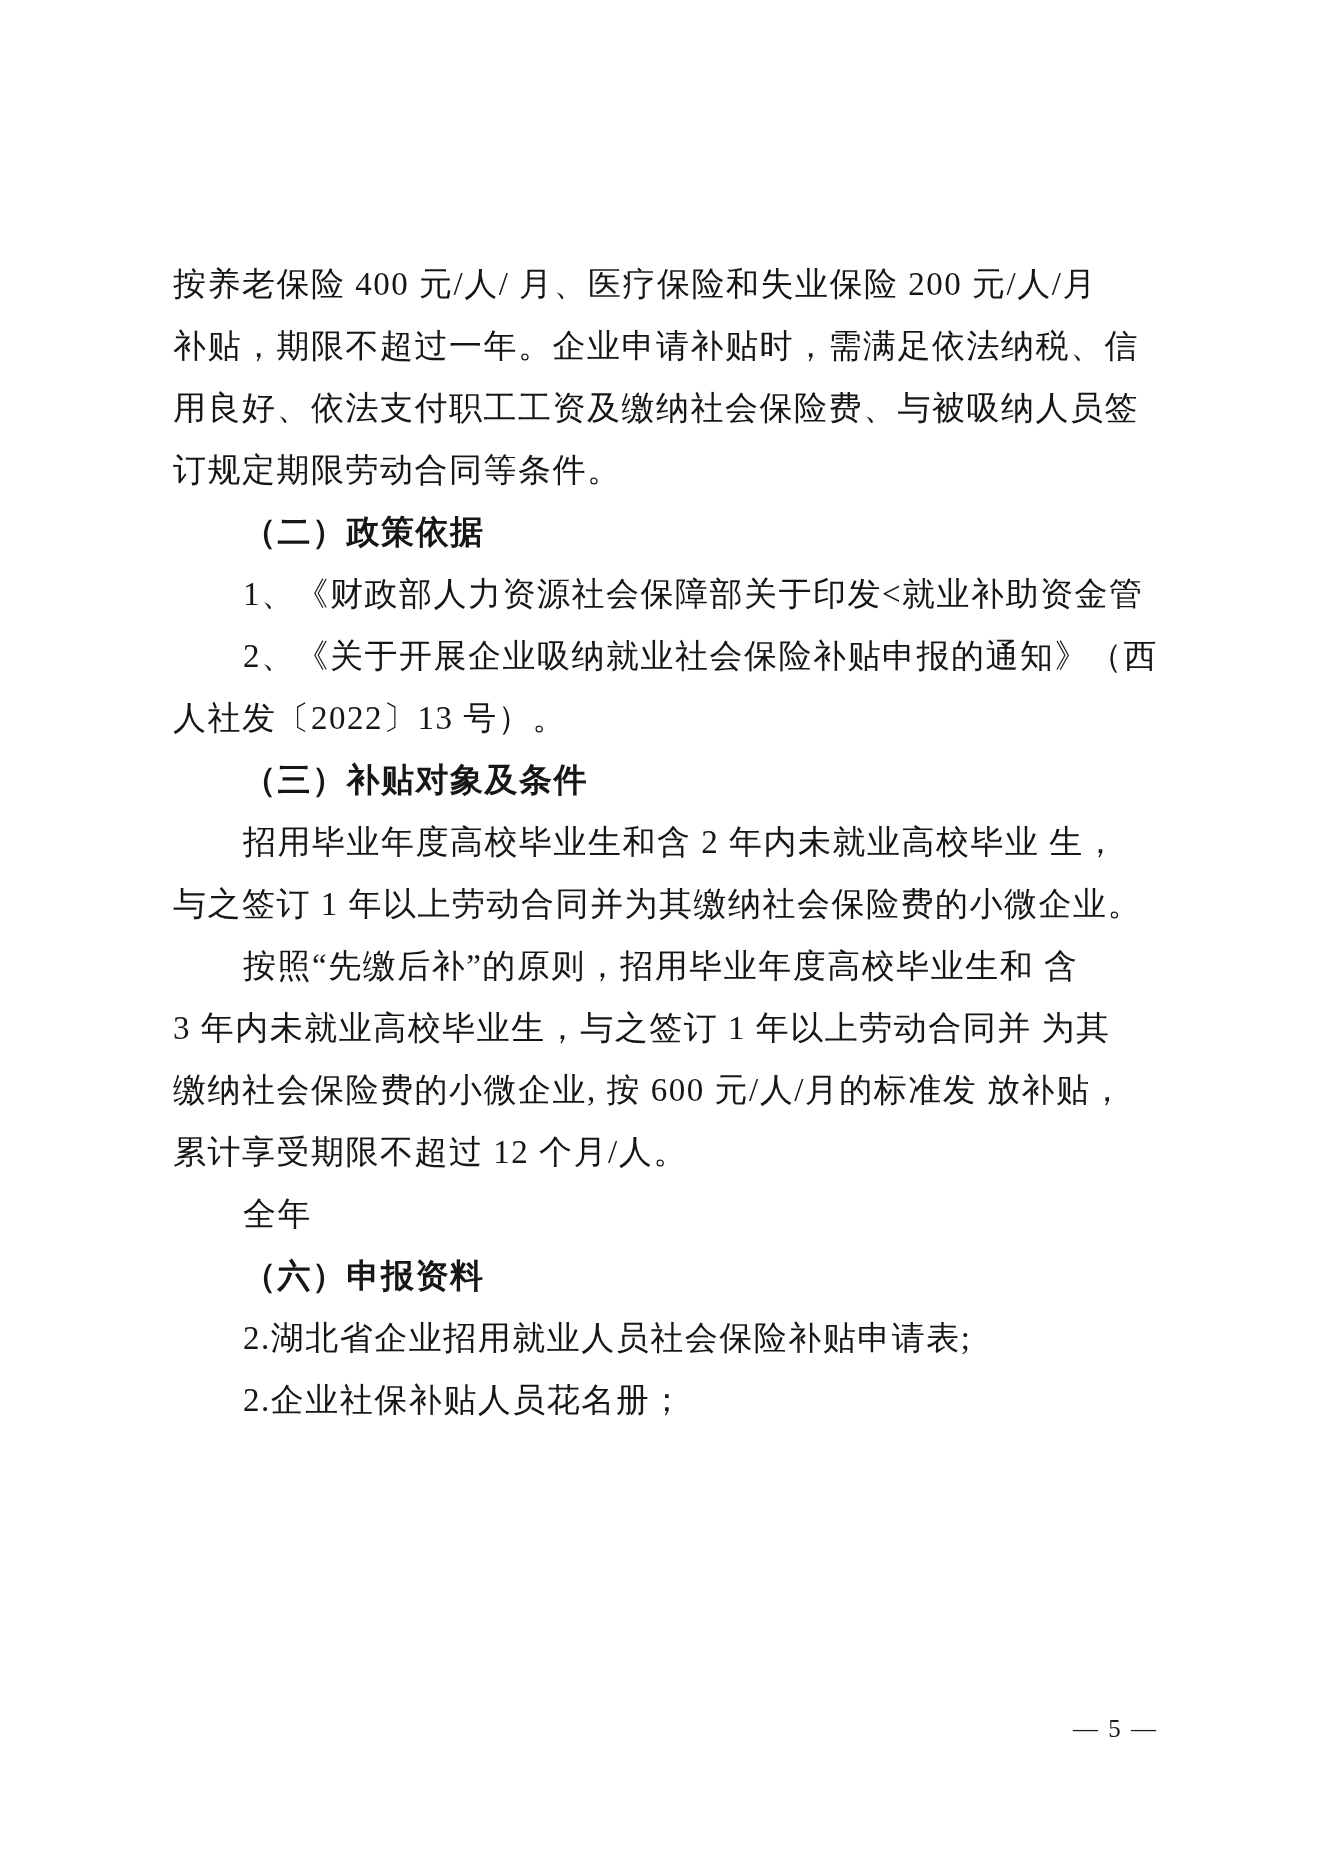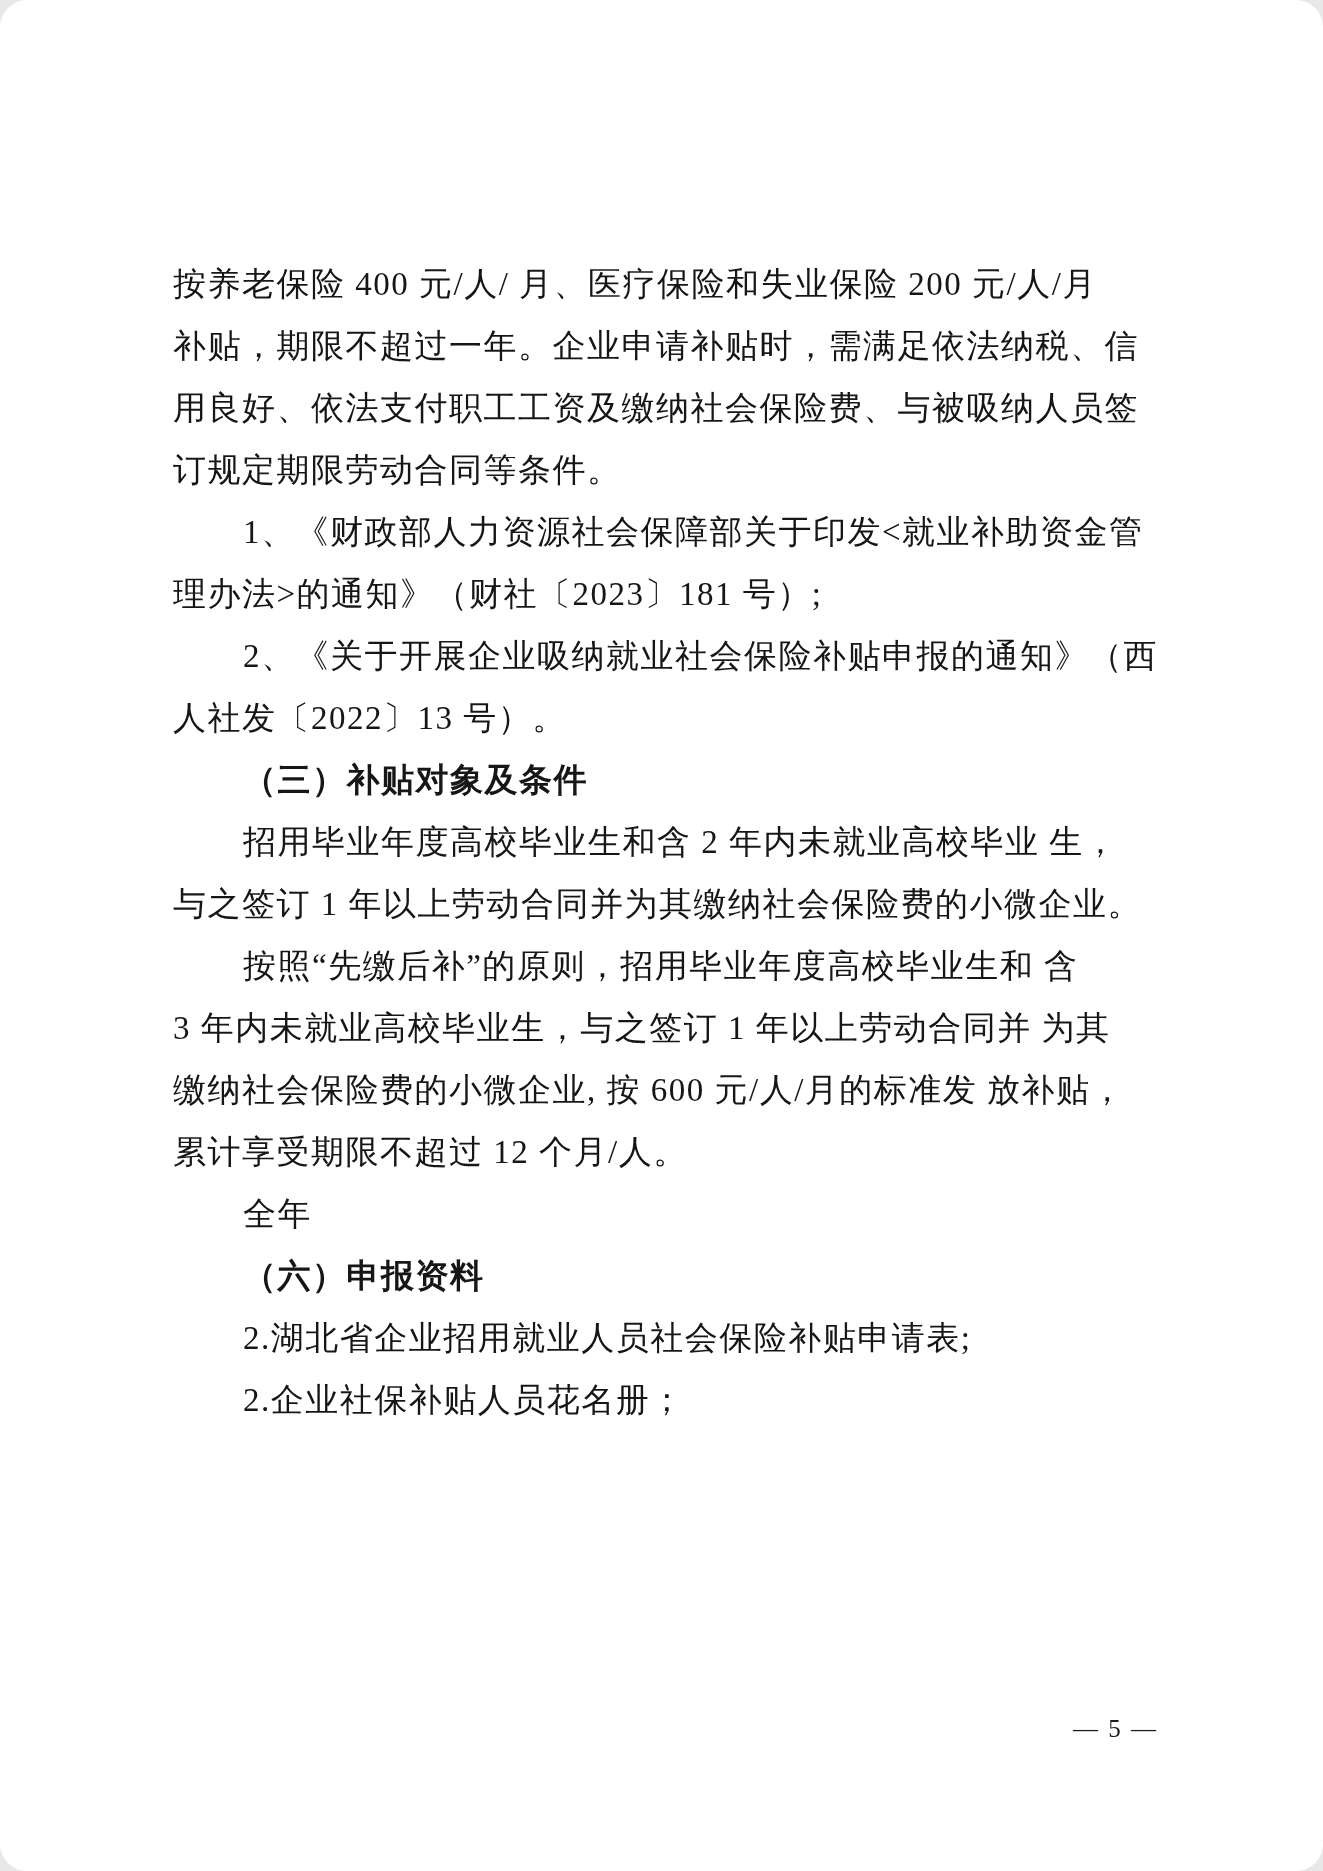--- a/index.html
+++ b/index.html
@@ -4,21 +4,20 @@
 <style>
   html, body { margin: 0; padding: 0; background: #e8e8e8; }
   .page {
     position: relative;
     width: 1323px;
     height: 1871px;
     background: #ffffff;
     font-family: "Liberation Serif", "DejaVu Serif", serif;
     color: #161616;
     overflow: hidden;
-    border-radius: 27px;
   }
   .content {
     position: absolute;
     left: 173px;
     top: 253px;
     width: 985px;
   }
   .line {
     height: 62px;
     line-height: 62px;
@@ -47,22 +46,22 @@
 </style>
 </head>
 <body>
 
 <div class="page">
   <div class="content">
     <div class="line">按养老保险 400 元/人/ 月、医疗保险和失业保险 200 元/人/月</div>
     <div class="line">补贴，期限不超过一年。企业申请补贴时，需满足依法纳税、信</div>
     <div class="line">用良好、依法支付职工工资及缴纳社会保险费、与被吸纳人员签</div>
     <div class="line">订规定期限劳动合同等条件。</div>
+    <div class="line indent heading">（二）政策依据</div>
     <div class="line indent">1、《财政部人力资源社会保障部关于印发&lt;就业补助资金管</div>
-    <div class="line">理办法&gt;的通知》（财社〔2023〕181 号）;</div>
     <div class="line indent">2、《关于开展企业吸纳就业社会保险补贴申报的通知》（西</div>
     <div class="line">人社发〔2022〕13 号）。</div>
     <div class="line indent heading">（三）补贴对象及条件</div>
     <div class="line indent">招用毕业年度高校毕业生和含 2 年内未就业高校毕业 生，</div>
     <div class="line">与之签订 1 年以上劳动合同并为其缴纳社会保险费的小微企业。</div>
     <div class="line indent">按照“先缴后补”的原则，招用毕业年度高校毕业生和 含</div>
     <div class="line">3 年内未就业高校毕业生，与之签订 1 年以上劳动合同并 为其</div>
     <div class="line">缴纳社会保险费的小微企业, 按 600 元/人/月的标准发 放补贴，</div>
     <div class="line">累计享受期限不超过 12 个月/人。</div>
     <div class="line indent">全年</div>

